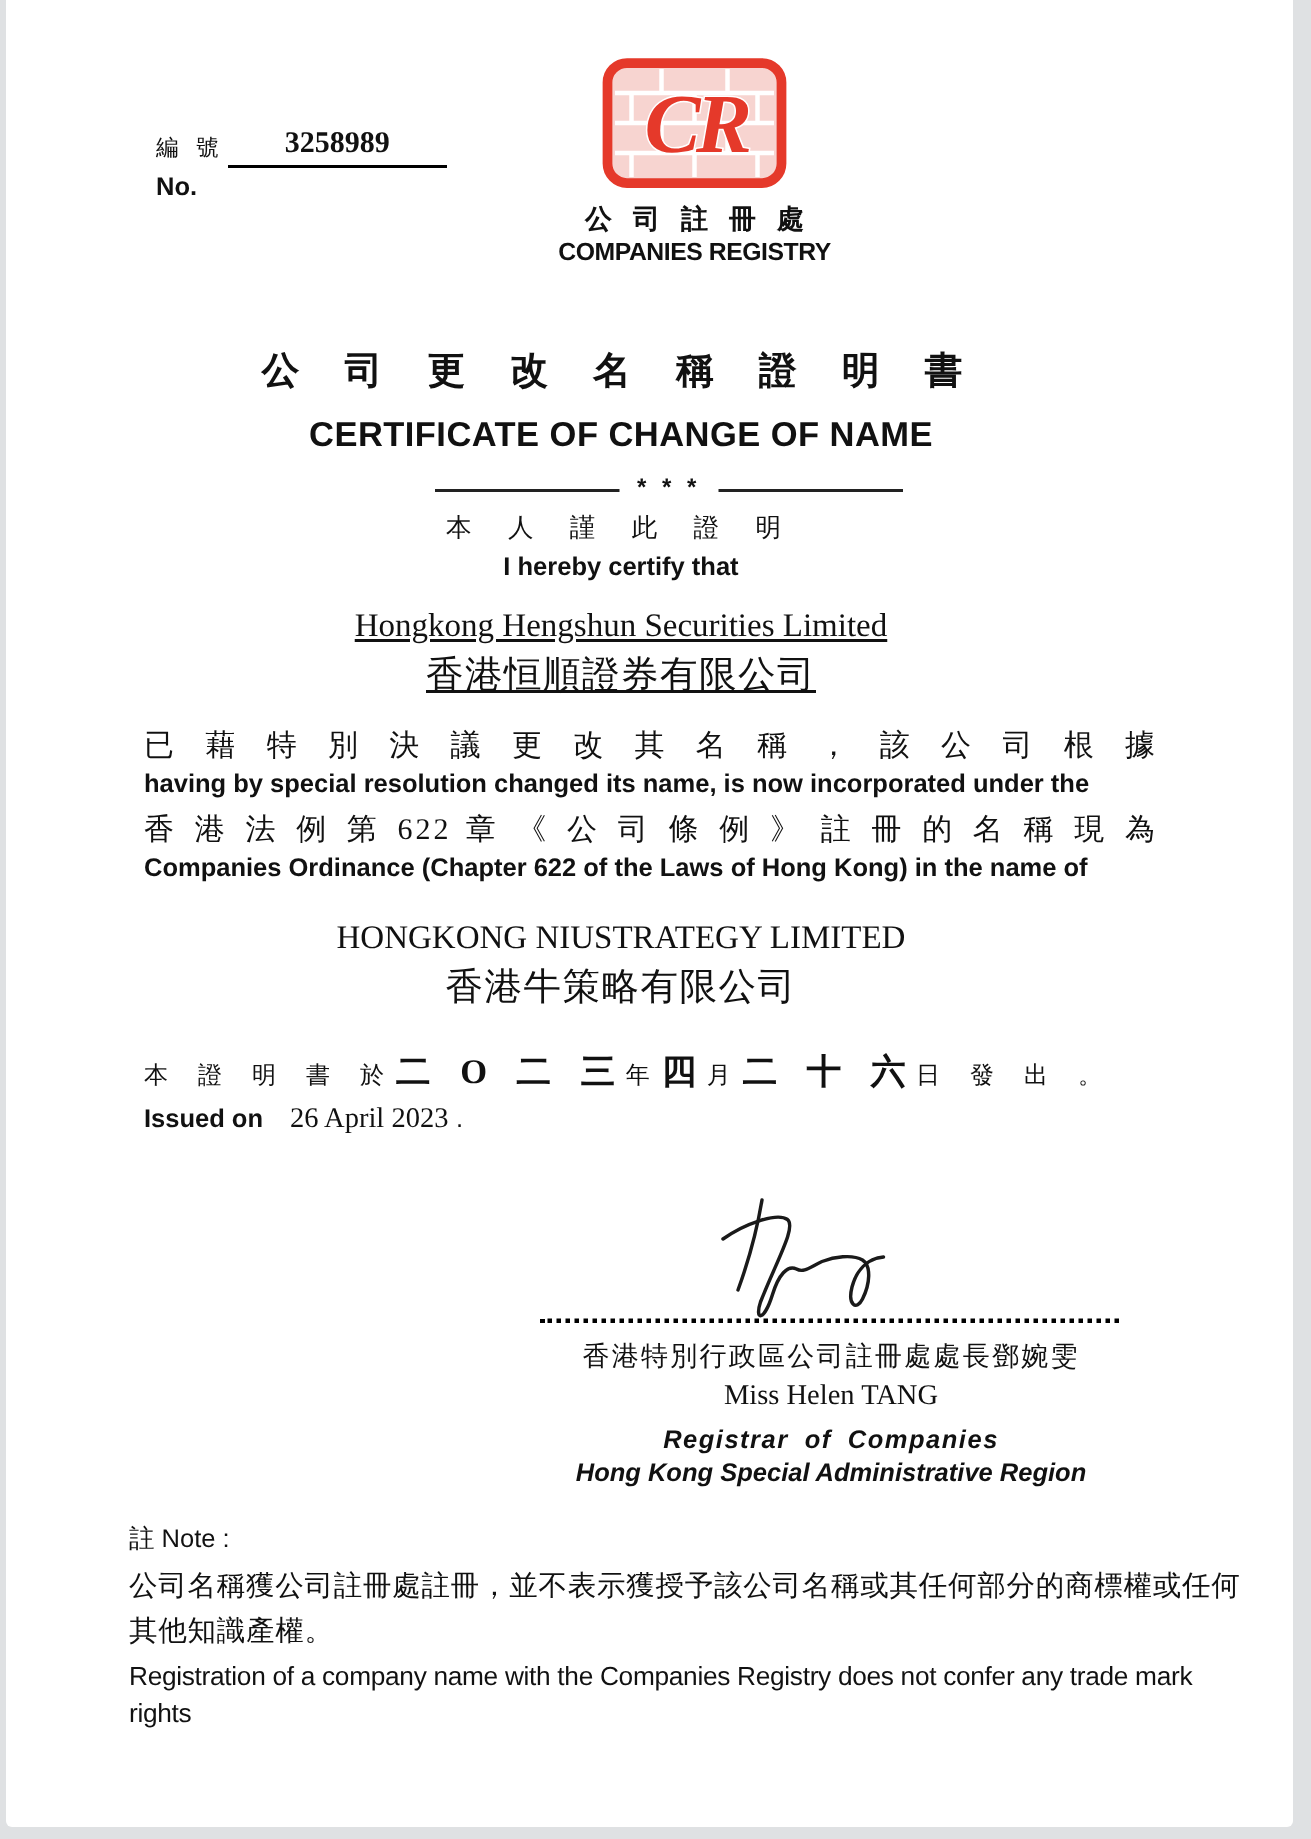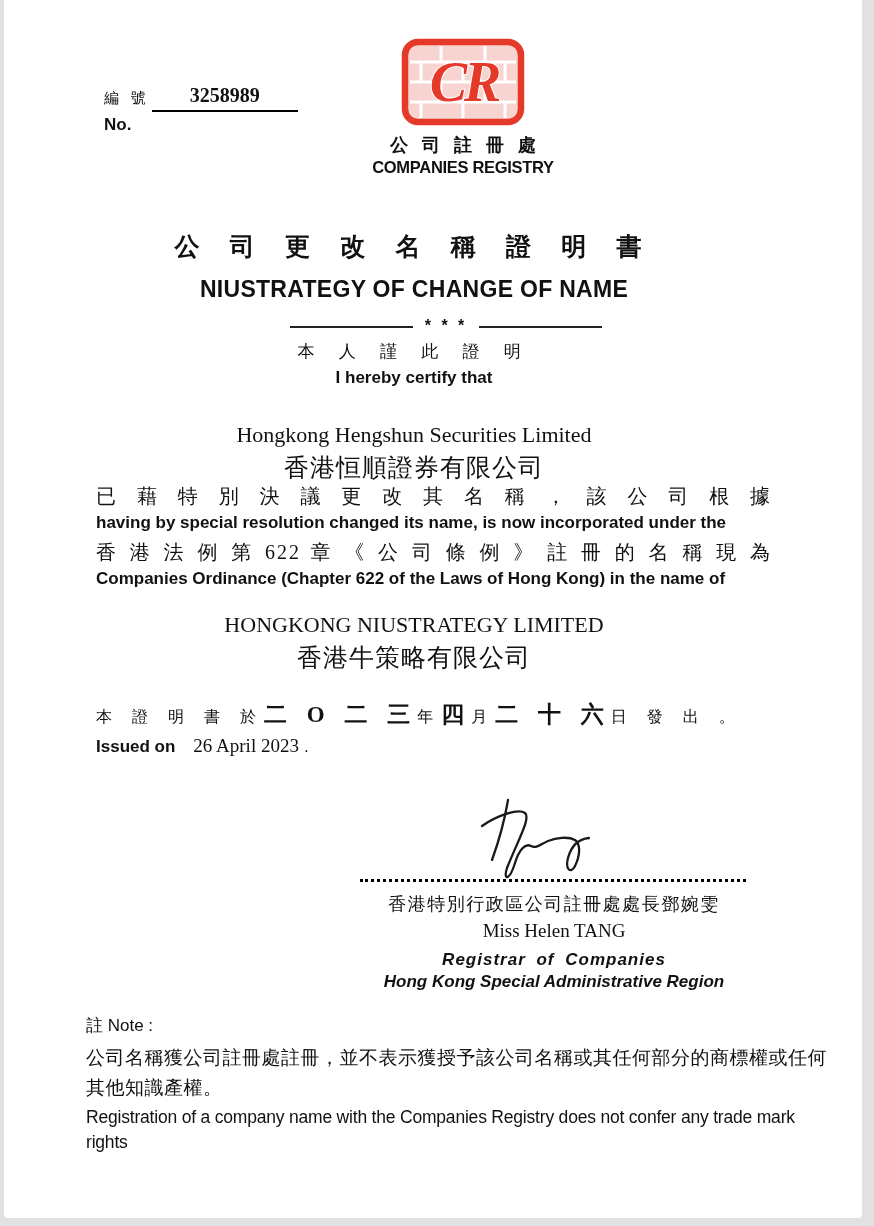--- a/index.html
+++ b/index.html
@@ -38,21 +38,21 @@
   .divider{position:absolute;top:318px;left:286px;width:312px;display:flex;align-items:center;gap:12px;}
   .divider .line{flex:1;border-top:2px solid #222;}
   .divider .stars{font-weight:bold;font-size:16px;letter-spacing:3px;transform:translateY(-1px);}
 
   .certify-block{position:absolute;left:60px;top:340px;width:700px;text-align:center;}
   .certify-zh{font-family:"Liberation Serif", serif;font-size:17px;letter-spacing:10px;}
   .certify-en{font-weight:bold;font-size:17px;margin-top:5px;}
 
   
   .name-block{position:absolute;left:60px;width:700px;text-align:center;font-family:"Liberation Serif", serif;}
-  .old-name{top:422px;}
+  .old-name{top:404px;text-decoration:underline;}
   .new-name{top:612px;}
   .name-en{font-size:22px;}
   .name-zh{font-size:25px;margin-top:3px;letter-spacing:1px;}
 
   
   .para{position:absolute;left:92px;width:676px;}
   .para-1{top:483px;}
   .para-2{top:539px;}
   .para-zh{
     font-family:"Liberation Serif", serif;font-size:20px;letter-spacing:2px;
@@ -107,21 +107,21 @@
         <path d="M40 8 V24 M84 8 V24 M20 24 V44 M62 24 V44 M104 24 V44 M40 44 V64 M84 44 V64 M20 64 V80 M62 64 V80 M104 64 V80"></path>
       </g>
       <text x="63" y="63" text-anchor="middle" font-family="'Liberation Serif', serif" font-style="italic" font-weight="bold" font-size="56" letter-spacing="-3" fill="#e5392a" stroke="#ffffff" stroke-width="2" paint-order="stroke">CR</text>
     </svg>
     <div class="registry-zh">公司註冊處</div>
     <div class="registry-en">COMPANIES REGISTRY</div>
   </div>
 
   <div class="title-block">
     <div class="title-zh">公 司 更 改 名 稱 證 明 書</div>
-    <div class="title-en">NIUSTRATEGY OF CHANGE OF NAME</div>
+    <div class="title-en">CERTIFICATE OF CHANGE OF NAME</div>
   </div>
 
   <div class="divider">
     <span class="line"></span>
     <span class="stars">* * *</span>
     <span class="line"></span>
   </div>
 
   <div class="certify-block">
     <div class="certify-zh">本 人 謹 此 證 明</div>

